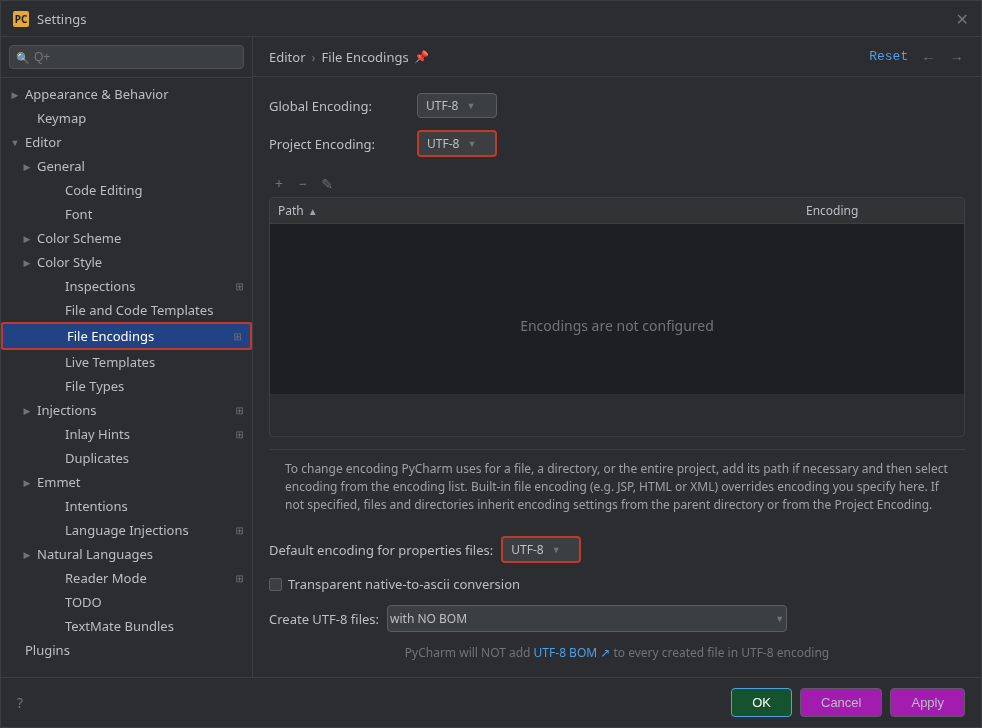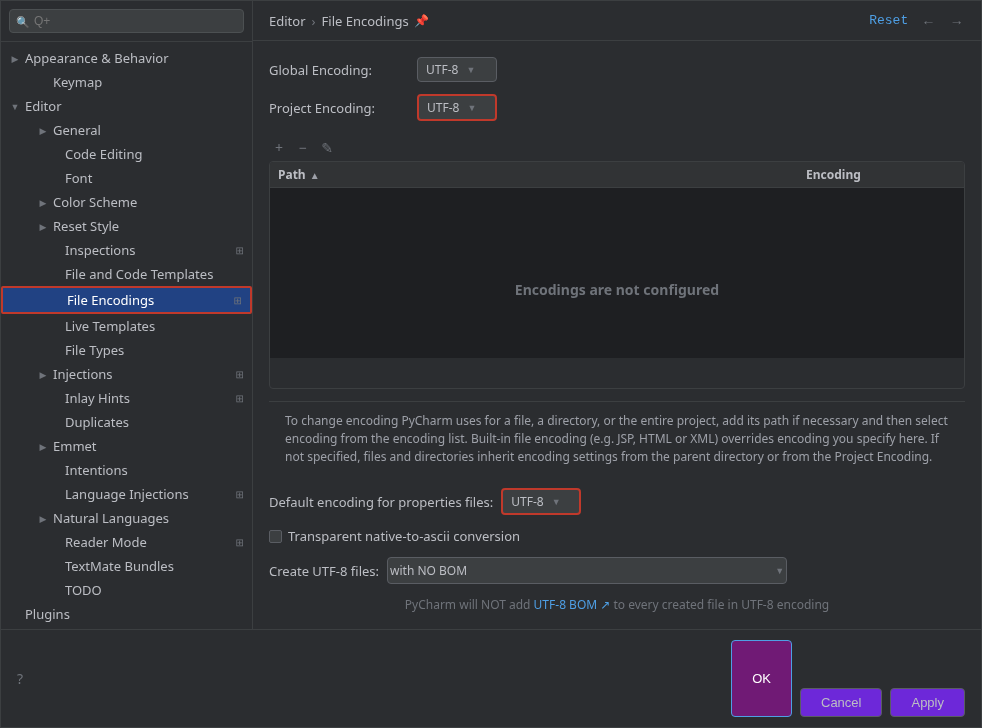--- a/index.html
+++ b/index.html
@@ -112,21 +112,21 @@
       gap: 4px;
       color: #bcbec4;
     }
     .tree-item.selected {
       background: #214283;
       color: #ffffff;
     }
     .tree-item-label {
       font-size: 13px;
     }
-    .tree-item.level-1 { padding-left: 36px; }
+    .tree-item.level-1 { padding-left: 20px; }
     .tree-item.level-2 { padding-left: 48px; }
     .tree-expand-icon {
       width: 12px;
       display: inline-flex;
       align-items: center;
       justify-content: center;
       font-size: 9px;
       color: #6f737a;
     }
     .sidebar-icon-right {
@@ -226,21 +226,20 @@
       display: flex;
       align-items: center;
       justify-content: center;
     }
     .table-container {
       border: 1px solid #3c3f41;
       border-radius: 4px;
       overflow: hidden;
       flex: 1;
       min-height: 220px;
-      font-weight: bold;
     }
     .table-header {
       display: flex;
       background: #313335;
       border-bottom: 1px solid #3c3f41;
       padding: 4px 8px;
     }
     .table-col-path {
       flex: 1;
       display: flex;
@@ -335,43 +334,49 @@
       gap: 8px;
     }
     .btn {
       padding: 6px 20px;
       border-radius: 4px;
       font-size: 13px;
       cursor: pointer;
       border: 1px solid transparent;
     }
     .btn-primary {
-      background: #701a75;
+      background: #14532d;
       color: #ffffff;
       border-color: #4e9fe5;
     }
     .btn-secondary {
-      background: #6d28d9;
+      background: #a21caf;
       color: #bcbec4;
       border-color: #5a5d63;
-      margin-top: 48px;
     }
     .encodings-section {
       display: flex;
       flex-direction: column;
       flex: 1;
       overflow: hidden;
     }
     .sort-icon { font-size: 10px; color: #9da0a8; }
   </style>
 </head>
 <body>
 
 <div class="dialog">
 
+  <div class="title-bar">
+    <div class="title-bar-left">
+      <div class="app-icon">PC</div>
+      <span class="title-text">Settings</span>
+    </div>
+    <div class="close-btn">✕</div>
+  </div>
 
   <div class="main-content">
 
     <div class="sidebar">
       <div class="search-box">
         <div class="search-wrapper">
           <span class="search-icon-inner">🔍</span>
           <input class="search-input" type="text" placeholder="Q+" style="">
         </div>
       </div>
@@ -407,21 +412,21 @@
           <span class="tree-item-label">Font</span>
         </div>
 
         <div class="tree-item level-1">
           <span class="tree-expand-icon">▶</span>
           <span class="tree-item-label">Color Scheme</span>
         </div>
 
         <div class="tree-item level-1">
           <span class="tree-expand-icon">▶</span>
-          <span class="tree-item-label">Reset Style</span>
+          <span class="tree-item-label">Color Style</span>
         </div>
 
         <div class="tree-item level-2">
           <span class="tree-expand-icon"> </span>
           <span class="tree-item-label">Inspections</span>
           <span class="sidebar-icon-right">⊞</span>
         </div>
 
         <div class="tree-item level-2">
           <span class="tree-expand-icon"> </span>
@@ -483,26 +488,26 @@
         </div>
 
         <div class="tree-item level-2">
           <span class="tree-expand-icon"> </span>
           <span class="tree-item-label">Reader Mode</span>
           <span class="sidebar-icon-right">⊞</span>
         </div>
 
         <div class="tree-item level-2">
           <span class="tree-expand-icon"> </span>
+          <span class="tree-item-label">TODO</span>
+        </div>
+
+        <div class="tree-item level-2">
+          <span class="tree-expand-icon"> </span>
           <span class="tree-item-label">TextMate Bundles</span>
-        </div>
-
-        <div class="tree-item level-2">
-          <span class="tree-expand-icon"> </span>
-          <span class="tree-item-label">TODO</span>
         </div>
 
         <div class="tree-item level-0">
           <span class="tree-expand-icon"> </span>
           <span class="tree-item-label">Plugins</span>
         </div>
 
       </div>
     </div>
 

